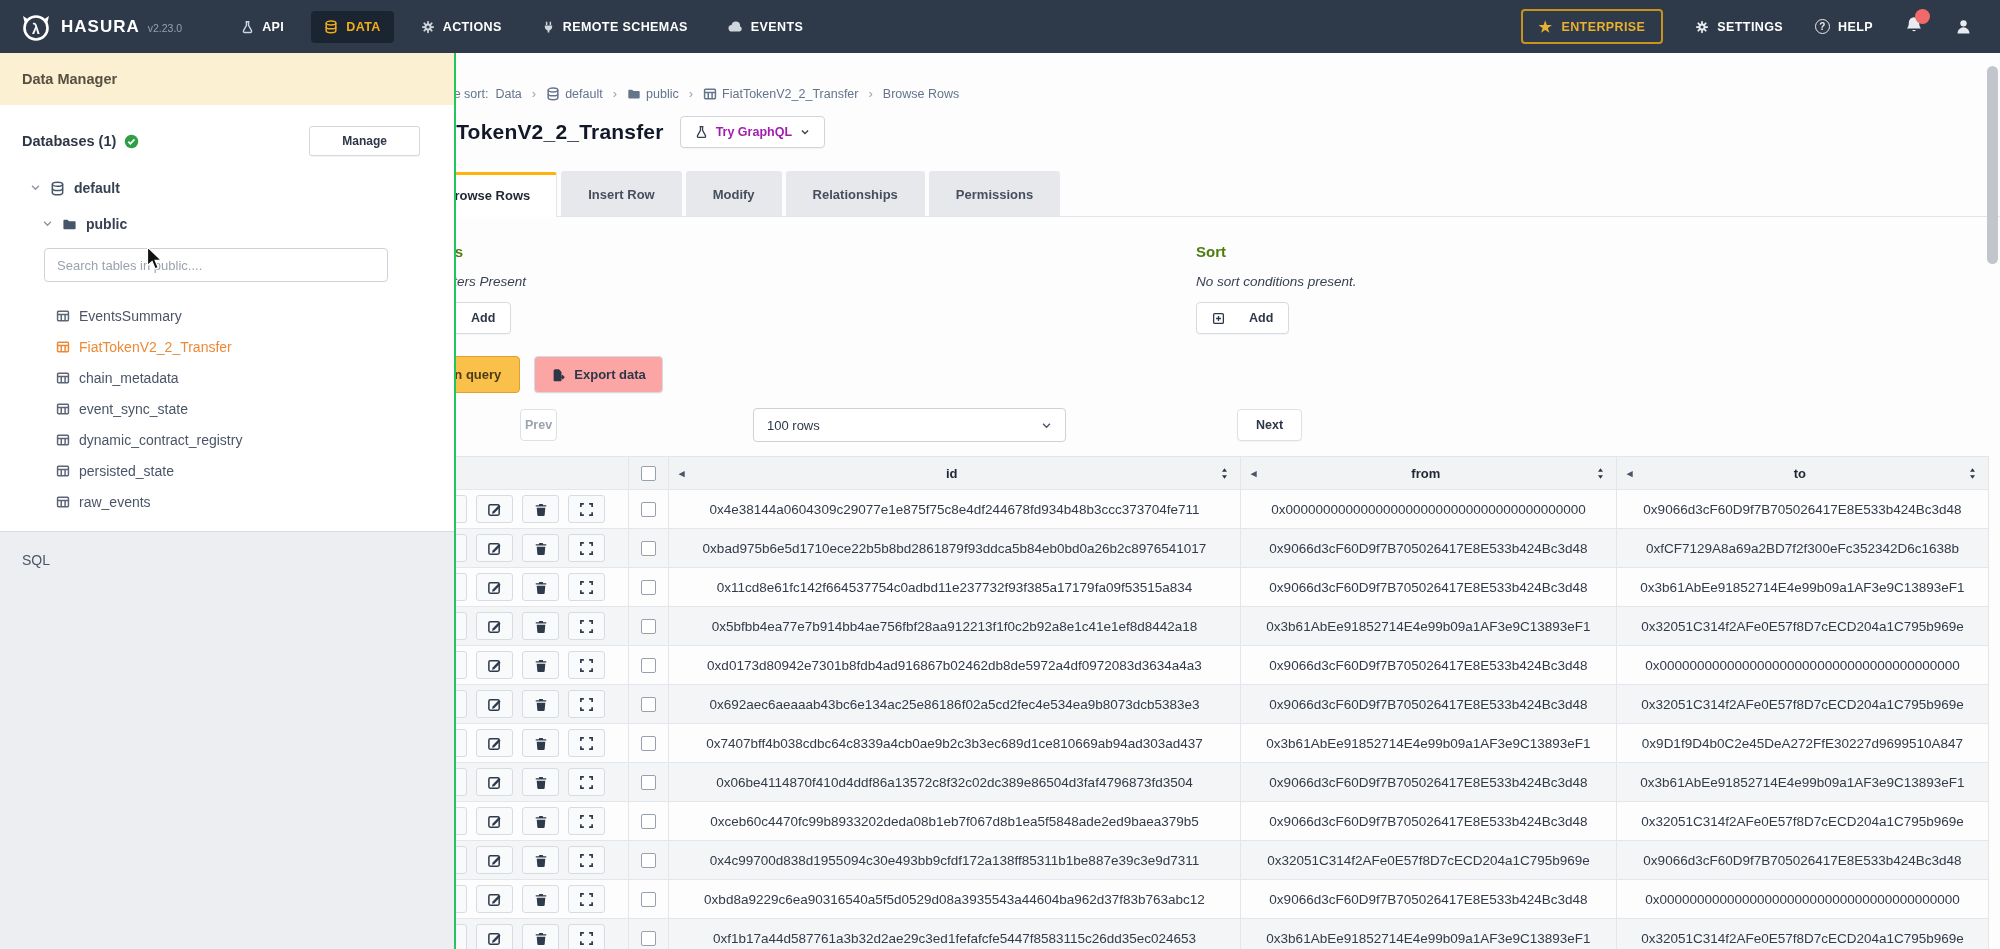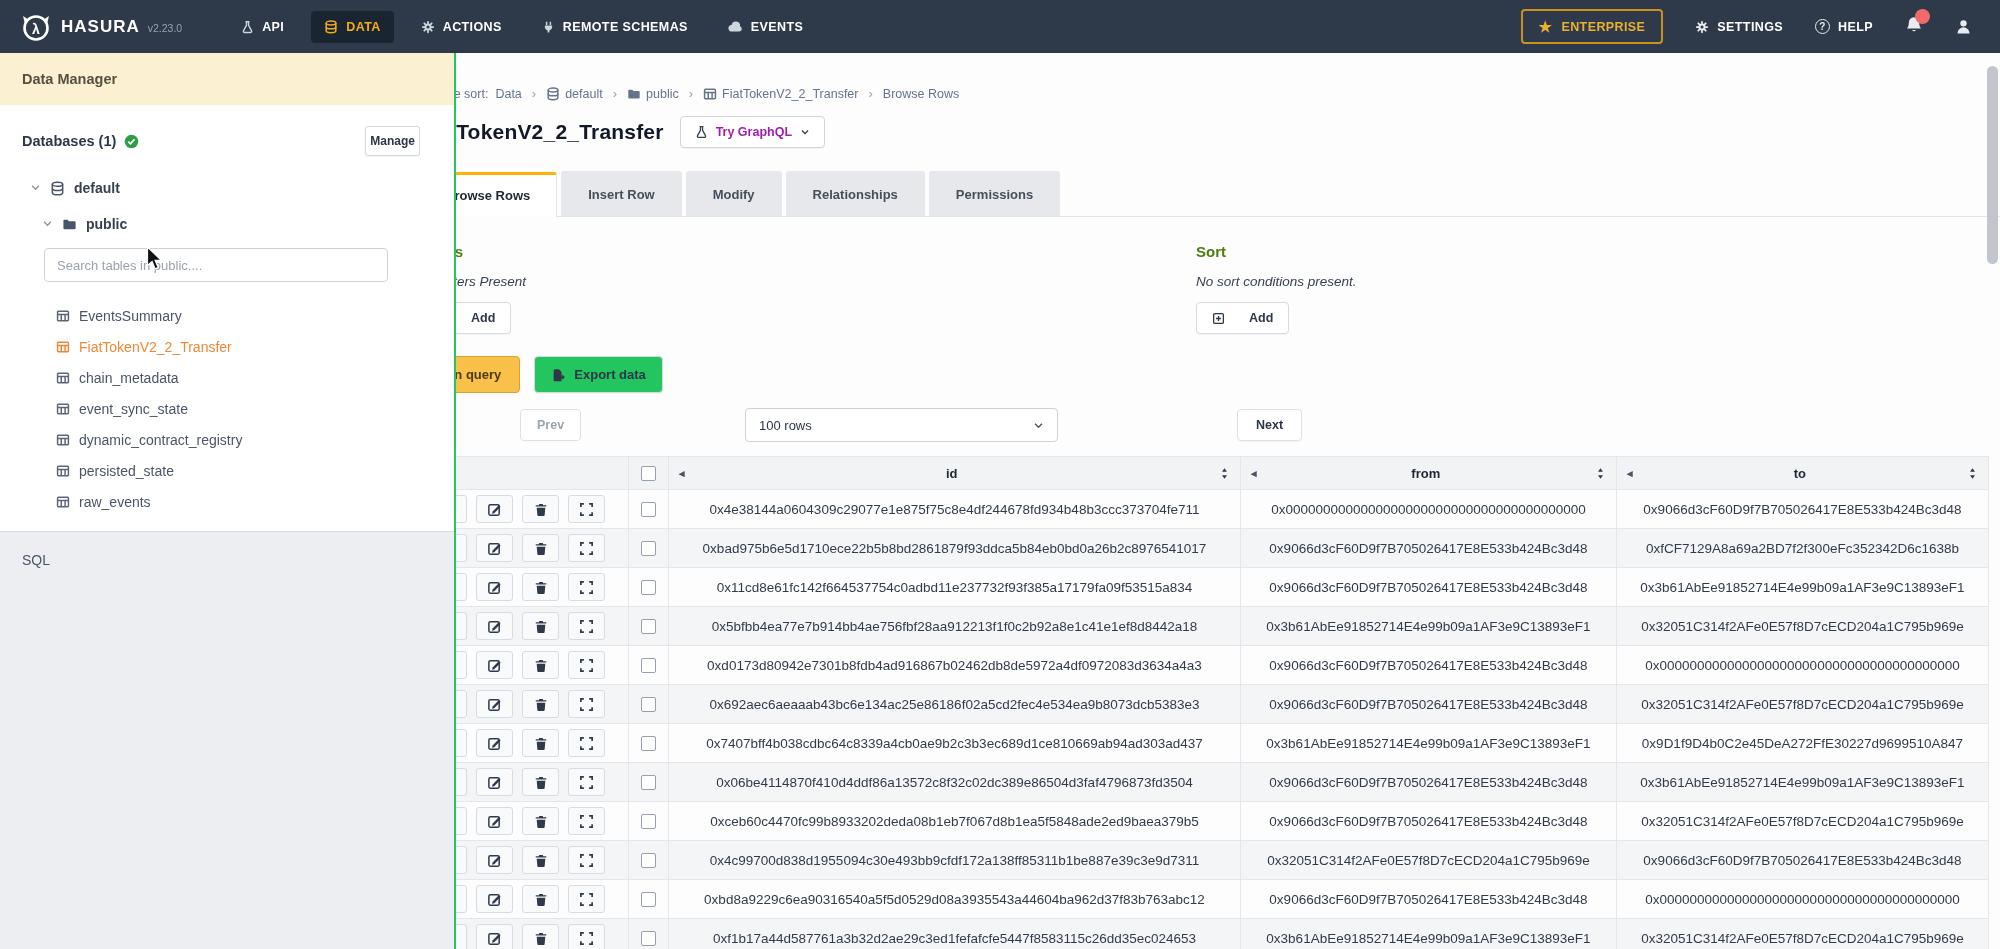--- a/index.html
+++ b/index.html
@@ -36,21 +36,21 @@
   .icn svg { display:block; }
 
   
   .sidebar { position:absolute; left:0; top:53px; width:456px; height:896px;
     background:#fff; border-right:2px solid #22c55e; z-index:10; }
   .dm-header { height:52px; background:#fcf0d2; display:flex; align-items:center;
     padding-left:22px; font-size:14.5px; font-weight:bold; color:#55503f; }
   .db-row { display:flex; align-items:center; padding:21px 34px 0 22px; }
   .db-label { font-size:14.5px; font-weight:bold; color:#2d3748; display:flex; align-items:center; gap:8px; }
   .btn-manage { margin-left:auto; background:#fff; border:1px solid #d3d8de; border-radius:3px;
-    padding:7px 4px; font-size:12px; font-weight:bold; color:#2d3748; cursor:pointer;
+    padding:7px 32px; font-size:12px; font-weight:bold; color:#2d3748; cursor:pointer;
     box-shadow:0 1px 1px rgba(0,0,0,.05); font-family:inherit; }
   .tree-row { display:flex; align-items:center; gap:9px; font-size:14px; font-weight:bold;
     color:#374151; cursor:pointer; }
   .tree-row.lvl1 { margin:24px 0 0 30px; }
   .tree-row.lvl2 { margin:20px 0 0 42px; }
   .tree-chev { color:#8a94a0; }
   .tree-row .icn { color:#475569; }
   .tbl-search { display:block; margin:16px 0 0 44px; width:344px; height:34px;
     border:1px solid #cbd2da; border-radius:4px; padding:0 12px; font-size:13px;
     font-family:inherit; color:#374151; outline:none; }
@@ -90,29 +90,29 @@
   .fs-head { font-size:15px; font-weight:bold; color:#4d7c0f; }
   .fs-empty { display:block; margin-top:14px; font-size:13.5px; color:#374151; font-style:italic; }
   .btn-add { margin-top:13px; display:inline-flex; align-items:center; gap:24px; background:#fff;
     border:1px solid #d6dbe1; border-radius:4px; padding:8px 15px; font-size:12.5px;
     font-weight:bold; color:#2d3748; cursor:pointer; font-family:inherit;
     box-shadow:0 1px 1px rgba(0,0,0,.04); }
   .btn-add .icn { color:#2d3748; }
   .action-row { margin:22px 0 0 18px; display:flex; gap:14px; }
   .btn-run { background:#f9c14a; border:1px solid #dda12f; border-radius:4px;
     padding:10px 18px; font-size:13px; font-weight:bold; color:#4a3b15; cursor:pointer; font-family:inherit; }
-  .btn-export { display:flex; align-items:center; gap:9px; background:#22c55e;
+  .btn-export { display:flex; align-items:center; gap:9px; background:#fca5a5;
     border:1px solid #d6dbe1; border-radius:4px; padding:10px 16px; font-size:13px;
     font-weight:bold; color:#2d3748; cursor:pointer; font-family:inherit;
     box-shadow:0 1px 1px rgba(0,0,0,.04); }
   .pagination { position:relative; margin:16px 0 0 18px; height:33px; }
   .btn-prev { position:absolute; left:102px; top:0; background:#fff; border:1px solid #dde1e6;
-    border-radius:4px; padding:8px 16px; font-size:12.5px; font-weight:bold; color:#9aa4af;
+    border-radius:4px; padding:8px 4px; font-size:12.5px; font-weight:bold; color:#9aa4af;
     cursor:pointer; font-family:inherit; }
-  .rows-select { position:absolute; left:327px; top:-1px; width:313px; height:34px;
+  .rows-select { position:absolute; left:335px; top:-1px; width:313px; height:34px;
     background:#fff; border:1px solid #cbd2da; border-radius:4px; display:flex;
     align-items:center; padding:0 13px; font-size:13px; color:#2d3748; cursor:pointer; }
   .rows-select .chev { margin-left:auto; color:#4a5568; }
   .btn-next { position:absolute; left:819px; top:0; background:#fff; border:1px solid #dde1e6;
     border-radius:4px; padding:8px 18px; font-size:12.5px; font-weight:bold; color:#2d3748;
     cursor:pointer; font-family:inherit; box-shadow:0 1px 1px rgba(0,0,0,.04); }
 
   
   .data-table { margin:14px 0 0 18px; border-collapse:collapse; table-layout:fixed; width:1570px; }
   .data-table th, .data-table td { border:1px solid #e3e6ea; height:33px; }

